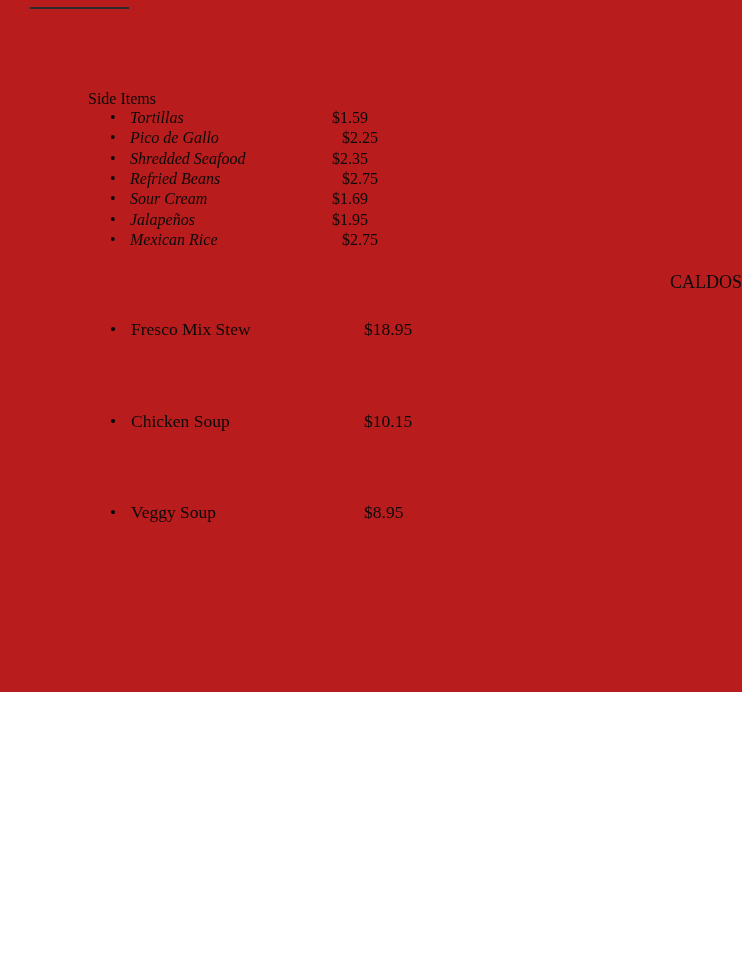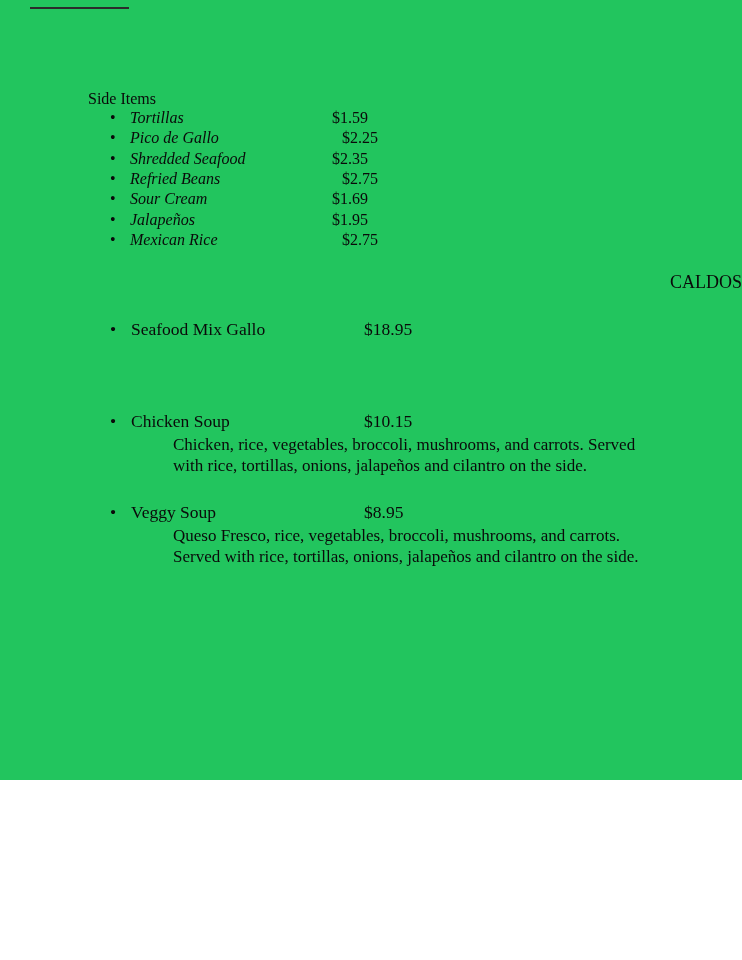--- a/index.html
+++ b/index.html
@@ -1,20 +1,20 @@
 <!DOCTYPE html>
 <html><head>
 <meta charset="utf-8">
 <style>
   html, body { margin: 0; padding: 0; background: #ffffff; }
   .page {
     position: relative;
     width: 742px;
-    height: 780px;
-    background: #22c55e;
+    height: 692px;
+    background: #b91c1c;
     font-family: "Liberation Serif", "DejaVu Serif", serif;
     color: #0a0a0a;
     overflow: hidden;
   }
 
   
   .top-rule {
     position: absolute;
     left: 30px; top: 7px;
     width: 99px; height: 2px;
@@ -126,36 +126,34 @@
       <span class="price tab-near">$2.75</span>
     </div>
 
   </div>
 
   <div class="caldos-heading">CALDOS</div>
 
   <div class="entry e0">
     <div class="entry-title-row">
       <span class="bullet">•</span>
-      <span class="name">Seafood Mix Gallo</span>
+      <span class="name">Fresco Mix Stew</span>
       <span class="price">$18.95</span>
     </div>
   </div>
 
   <div class="entry e1">
     <div class="entry-title-row">
       <span class="bullet">•</span>
       <span class="name">Chicken Soup</span>
       <span class="price">$10.15</span>
     </div>
-    <div class="entry-desc">Chicken, rice, vegetables, broccoli, mushrooms, and carrots. Served with rice, tortillas, onions, jalapeños and cilantro on the side.</div>
   </div>
 
   <div class="entry e2">
     <div class="entry-title-row">
       <span class="bullet">•</span>
       <span class="name">Veggy Soup</span>
       <span class="price">$8.95</span>
     </div>
-    <div class="entry-desc">Queso Fresco, rice, vegetables, broccoli, mushrooms, and carrots. Served with rice, tortillas, onions, jalapeños and cilantro on the side.</div>
   </div>
 
 </div>
 
 </body></html>

